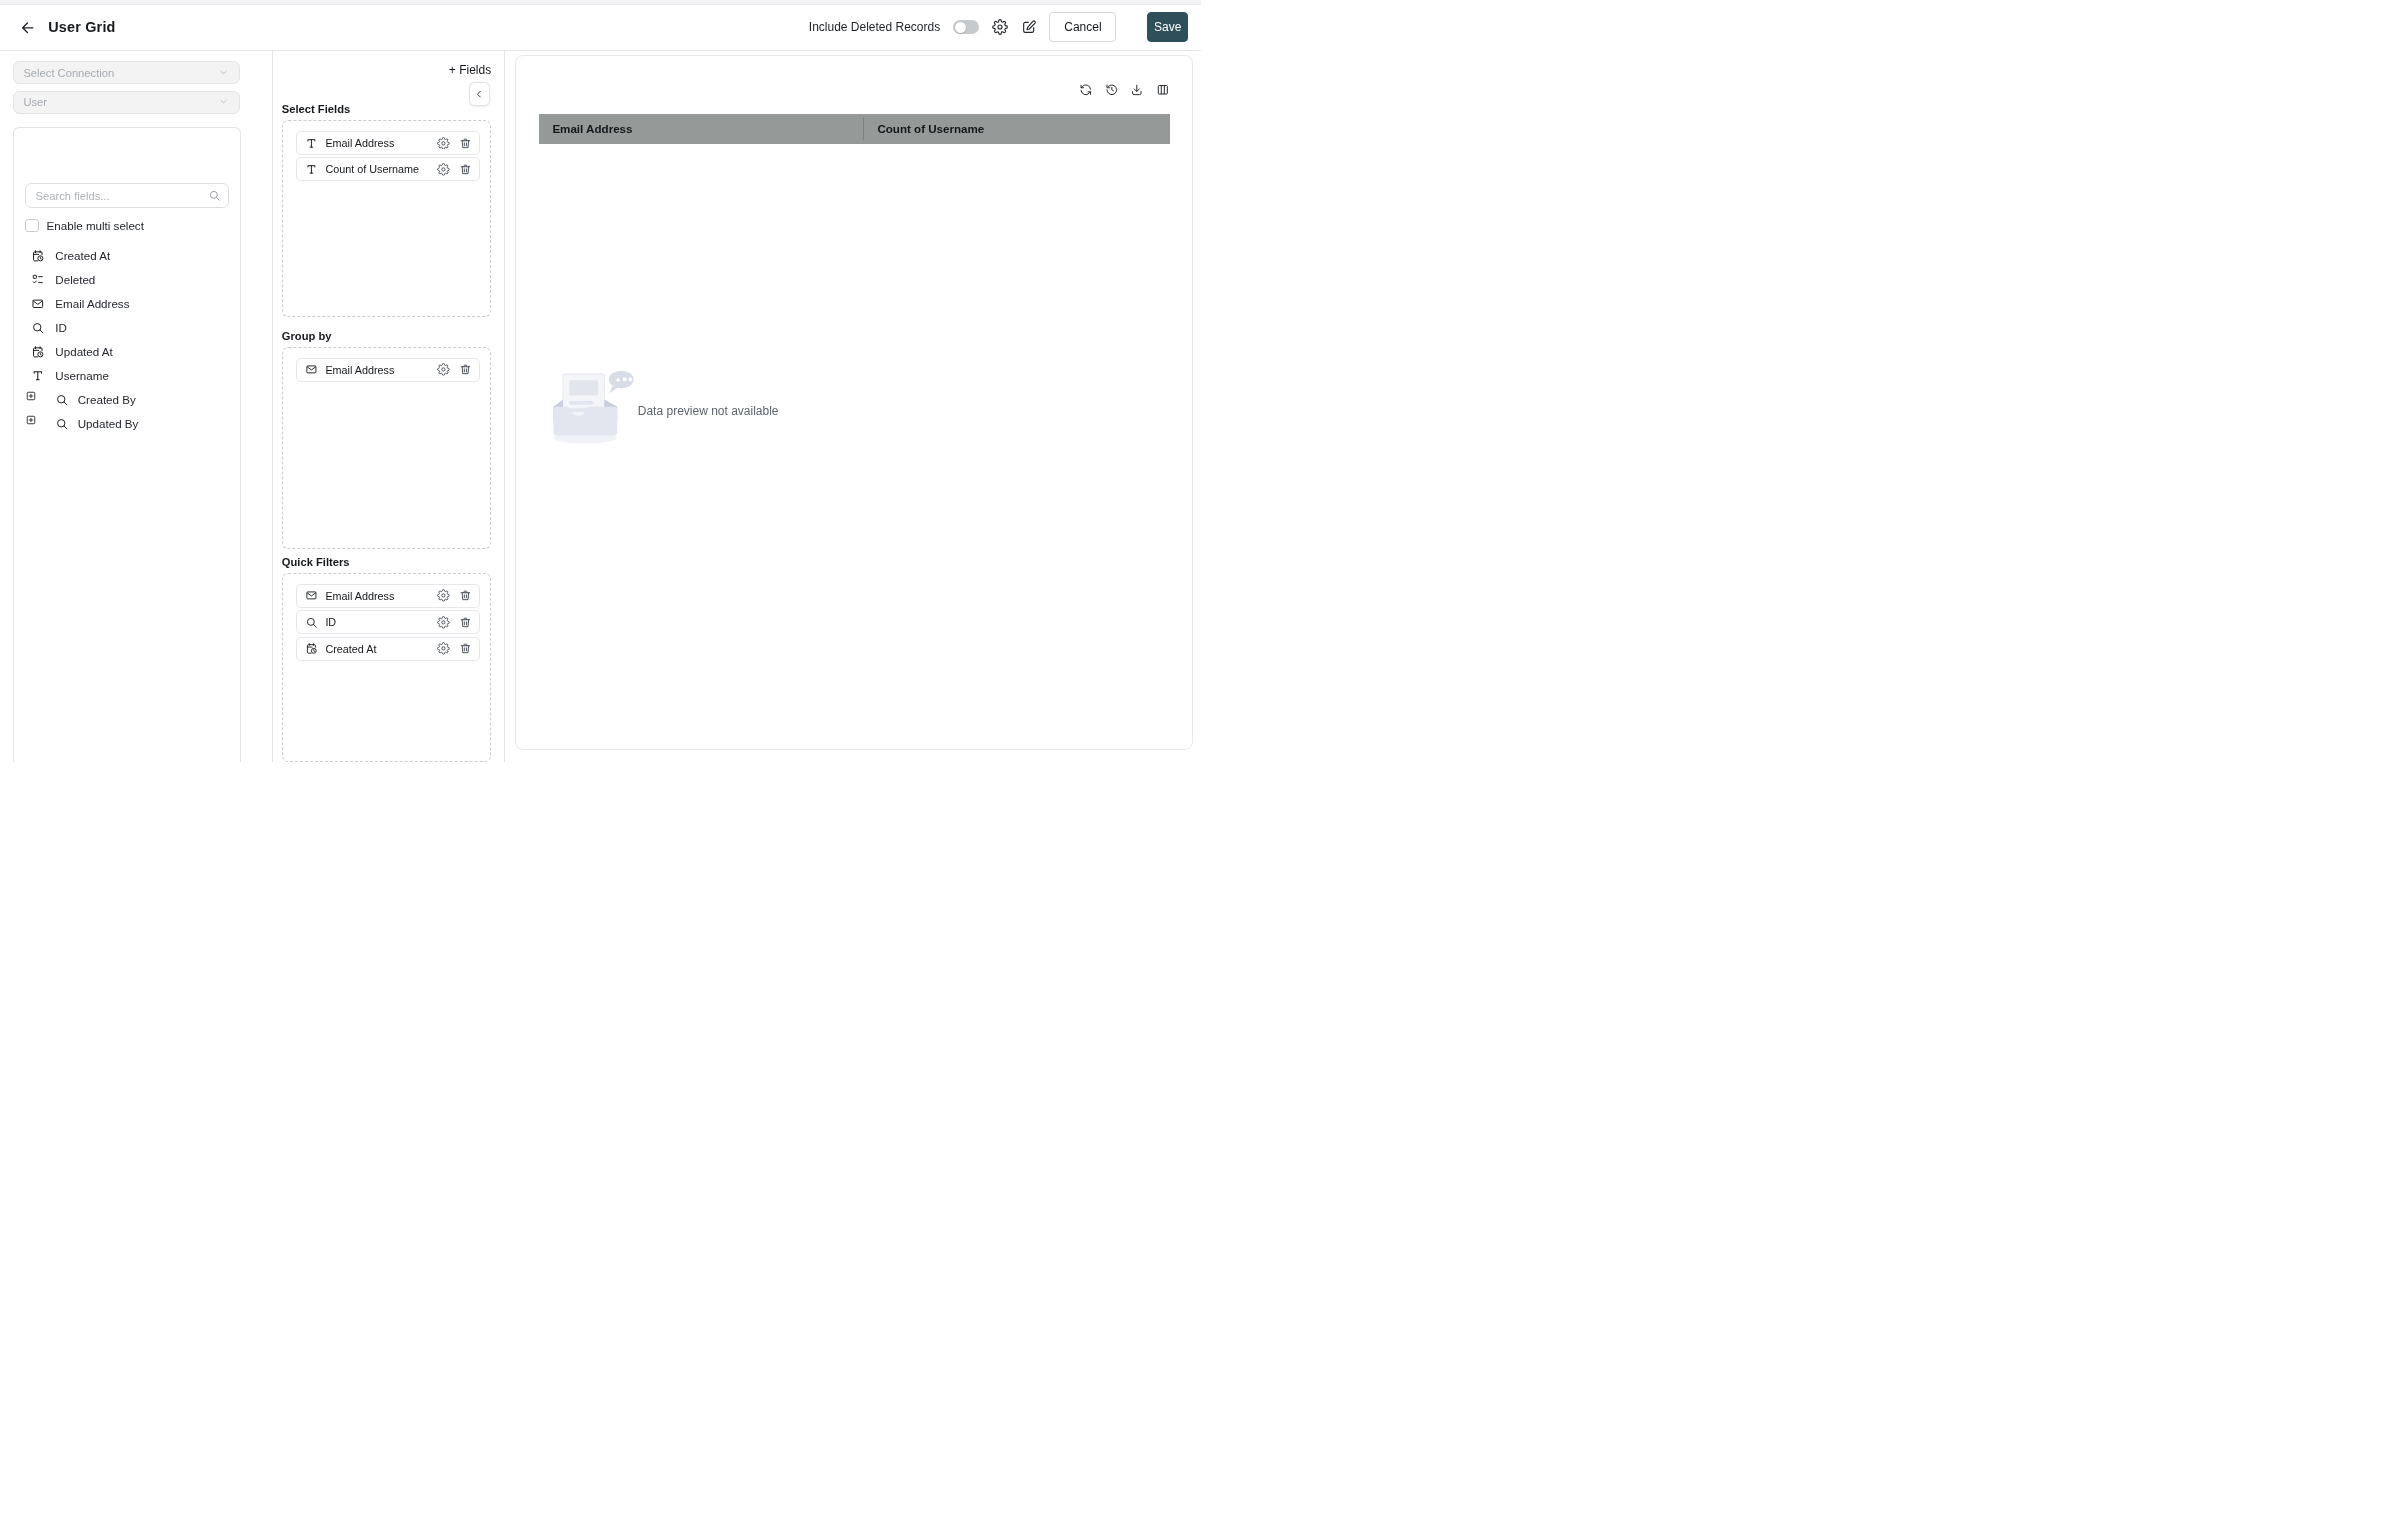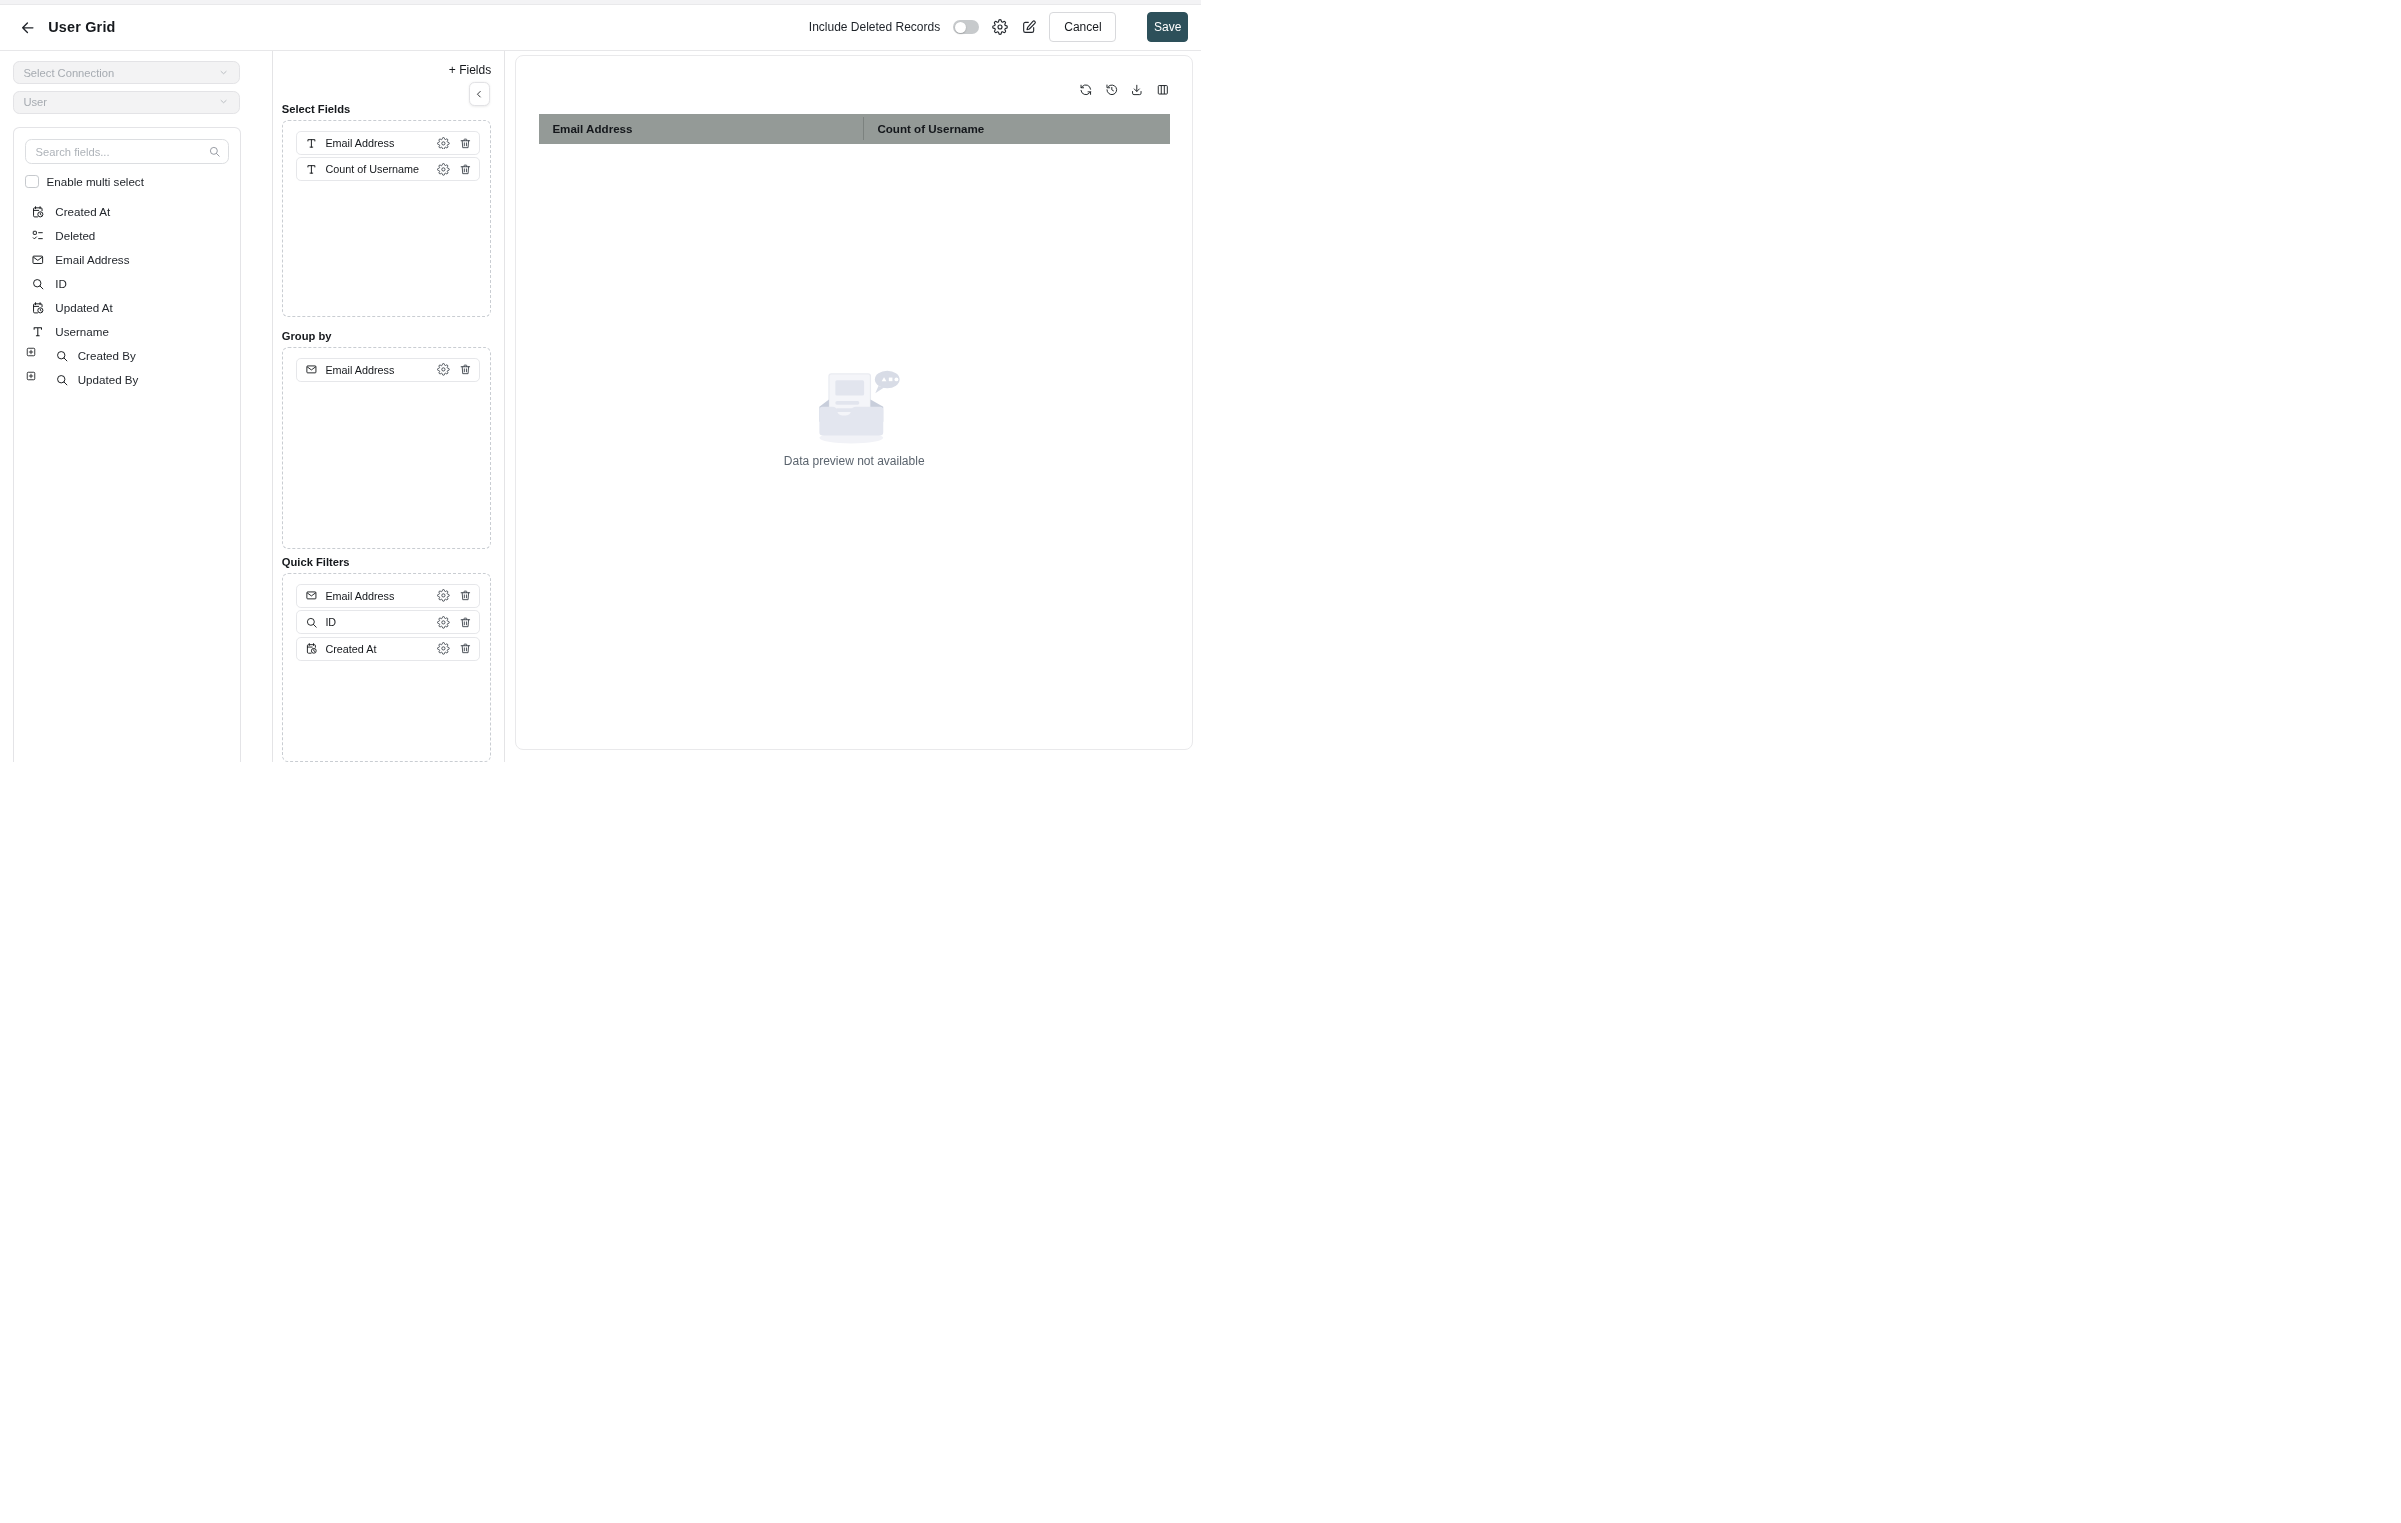--- a/index.html
+++ b/index.html
@@ -21,21 +21,21 @@
   .btn-cancel{width:67px;background:#fff;border:0.8px solid #d8d9dc;color:#16191d;}
   .btn-save{width:41px;background:#2d505a;border:0.8px solid #2d505a;color:#fff;margin-left:18px;}
 
   
   .content{position:relative;display:flex;height:711px;}
   .sidebar{width:273px;border-right:0.8px solid #e4e4e6;padding:10.4px 8px 0 12.8px;display:flex;flex-direction:column;}
   .dd{height:23px;background:#f3f3f4;border:0.8px solid #e3e3e6;border-radius:6.4px;display:flex;align-items:center;padding:0 9.6px;margin-bottom:6.4px;cursor:pointer;width:227px;}
   .dd span{font-size:11.2px;color:#a6abb1;flex:1;}
   .dd .chev{width:11.2px;height:11.2px;color:#a6abb1;}
   .fieldbox{margin-top:7.2px;border:0.8px solid #e4e4e7;border-bottom:none;border-radius:6.4px 6.4px 0 0;flex:1;padding:11.2px;width:228px;overflow:hidden;}
-  .searchwrap{position:relative;}
+  .searchwrap{position:relative;margin-top:44px;}
   .searchwrap input{width:100%;height:25px;border:0.8px solid #dcdee1;border-radius:6.4px;padding:0 25.5px 0 9.6px;font-size:11.2px;outline:none;color:#1b1f24;font-family:inherit;}
   .searchwrap input::placeholder{color:#aeb3b9;}
   .searchwrap .sicon{position:absolute;right:8px;top:5.6px;width:12.8px;height:12.8px;color:#8d929a;}
   .cbrow{display:flex;align-items:center;gap:8px;margin-top:10.4px;}
   .cb{width:13.6px;height:13.6px;border:1.2px solid #c6c9cd;border-radius:3.2px;background:#fff;cursor:pointer;flex:0 0 auto;}
   .cbrow label{font-size:11.6px;color:#1d2127;}
   .fields{margin-top:11.2px;}
   .frow{display:flex;align-items:center;gap:10.4px;height:24px;padding-left:6.4px;cursor:pointer;}
   .frow .ficon{width:13.6px;height:13.6px;color:#15181b;flex:0 0 auto;}
   .frow .flabel{font-size:11.6px;color:#23272d;}
@@ -73,21 +73,21 @@
   .filters{margin-top:4.8px;display:flex;gap:12.8px;}
   .fin{height:25px;border:0.8px solid #e2e2e5;border-radius:6.4px;padding:0 8px;display:flex;align-items:center;background:#fff;}
   .fin input{border:none;outline:none;font-size:11.2px;width:100%;color:#1b1f24;background:transparent;font-family:inherit;}
   .fin input::placeholder{color:#b6babf;}
   .f1{width:148px;}.f2{width:147px;}.f3{width:126px;}
   .f3 .calicon{width:12.8px;height:12.8px;color:#b2b6bc;margin-left:4.8px;flex:0 0 auto;}
   .thead{margin-top:17px;height:29.5px;background:#949a97;display:flex;align-items:center;}
   .th{font-size:11.6px;font-weight:700;color:#14171b;}
   .th1{width:324px;padding-left:13.6px;}
   .th2{flex:1;padding-left:13.6px;border-left:1.6px solid #7c827f;height:23px;display:flex;align-items:center;}
-  .empty{display:flex;flex-direction:column;align-items:center;margin-top:225px;}
+  .empty{display:flex;flex-direction:row;align-items:center;margin-top:225px;}
   .empty-text{margin-top:8px;font-size:12px;color:#5b646e;}
 </style>
 </head>
 <body>
 
 <svg width="0" height="0" style="position:absolute">
   <defs>
     <g id="i-back">
         <path d="M19 12H5M11.5 5.5L5 12l6.5 6.5" fill="none" stroke="currentColor" stroke-width="1.8" stroke-linecap="round" stroke-linejoin="round"></path>
       </g>

